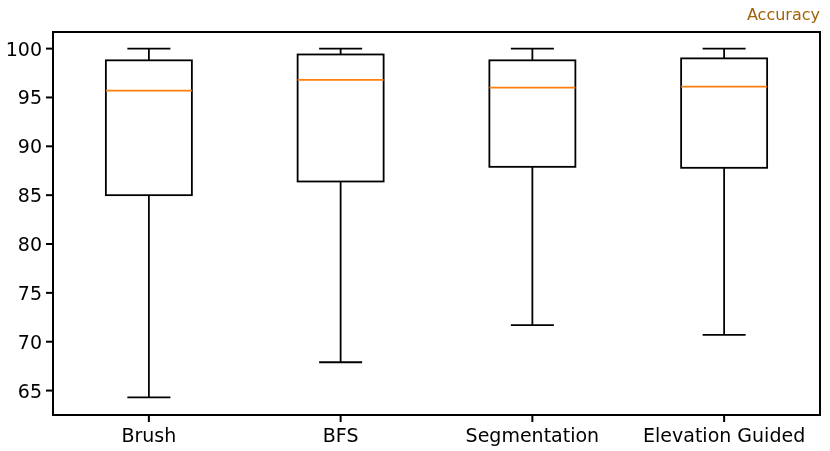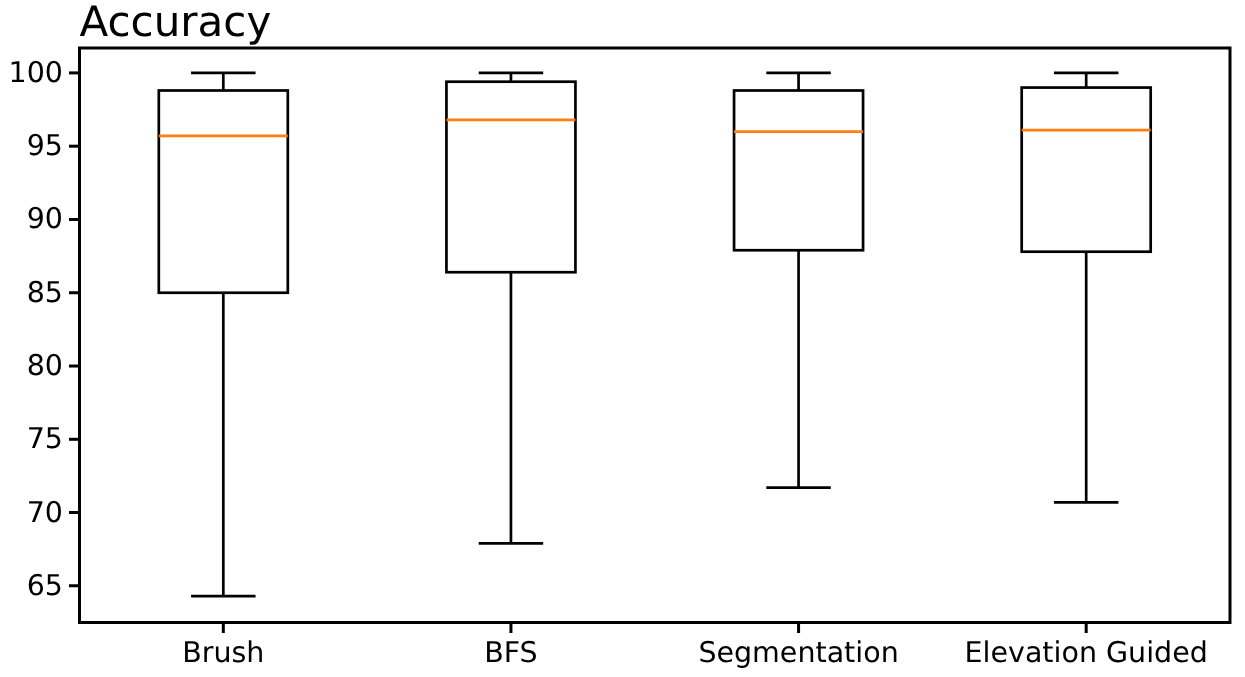--- a/index.html
+++ b/index.html
@@ -13,24 +13,24 @@
     width: 830px;
     height: 451px;
     background: #ffffff;
     overflow: hidden;
   }
   #chart-title {
     position: absolute;
     left: 53px;
     top: 1px;
     width: 767px;
-    text-align: left;
-    font-size: 28px;
+    text-align: right;
+    font-size: 16px;
     line-height: 28px;
-    color: #000000;
+    color: #a16207;
     white-space: nowrap;
   }
   #plot-svg {
     position: absolute;
     left: 0;
     top: 0;
   }
   text {
     font-family: "DejaVu Sans", sans-serif;
     fill: #000000;

